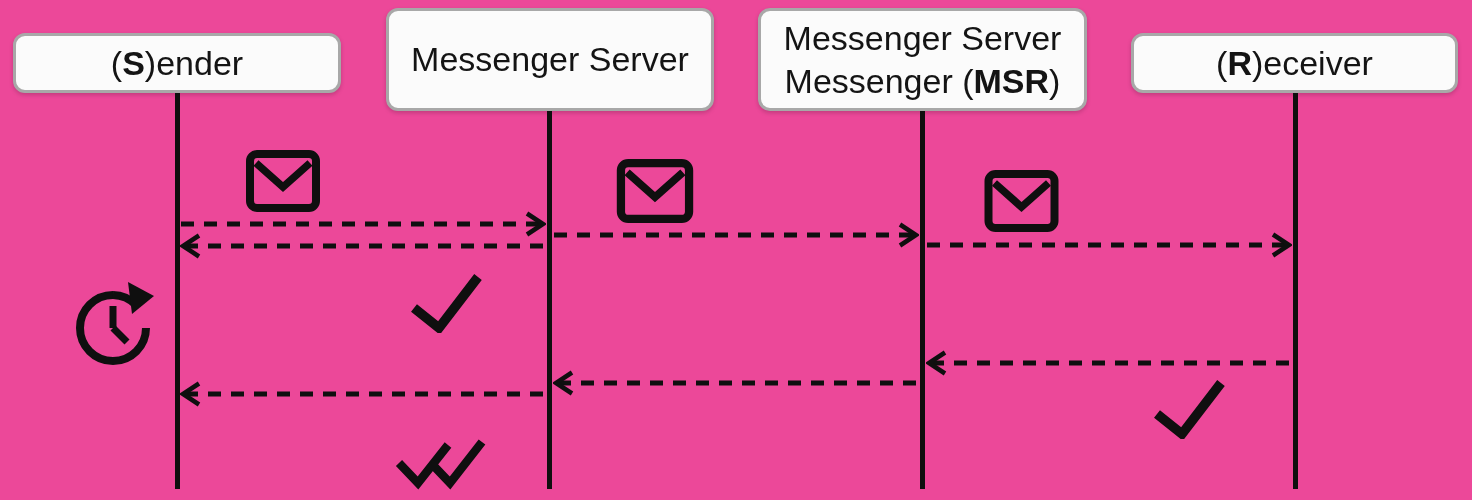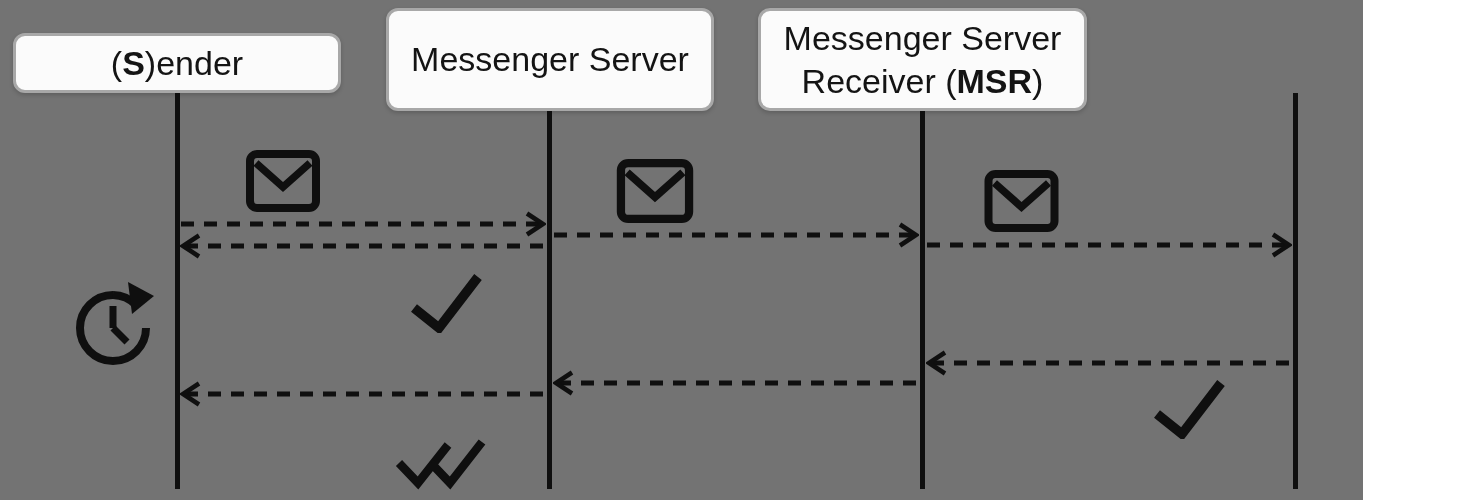--- a/index.html
+++ b/index.html
@@ -1,19 +1,19 @@
 <!DOCTYPE html>
 <html><head>
 <meta charset="utf-8">
 <style>
   html,body { margin:0; padding:0; background:#ffffff; }
   #stage {
     position:relative;
-    width:1363px; height:500px;
-    background:#737373;
+    width:1472px; height:500px;
+    background:#ec4899;
     font-family:"Liberation Sans", sans-serif;
     color:#141414;
     overflow:hidden;
   }
   .actor-box {
     position:absolute;
     box-sizing:border-box;
     border:3px solid #a8a8a8;
     border-radius:12px;
     background:#fbfbfb;
@@ -43,23 +43,26 @@
   <div class="actor-box" style="left:13px; top:33px; width:328px; height:60px;">
     <div><span>(</span><b>S</b><span>)ender</span></div>
   </div>
 
   <div class="actor-box" style="left:386px; top:8px; width:328px; height:103px;">
     <div>Messenger Server</div>
   </div>
 
   <div class="actor-box" style="left:758px; top:8px; width:329px; height:103px;">
     <div>Messenger Server</div>
-    <div><span>Receiver (</span><b>MSR</b><span>)</span></div>
+    <div><span>Messenger (</span><b>MSR</b><span>)</span></div>
   </div>
 
+  <div class="actor-box" style="left:1131px; top:33px; width:327px; height:60px;">
+    <div><span>(</span><b>R</b><span>)eceiver</span></div>
+  </div>
 
   <div class="lifeline" style="left:175px; top:93px;  height:396px;"></div>
   <div class="lifeline" style="left:547px; top:111px; height:378px;"></div>
   <div class="lifeline" style="left:920px; top:111px; height:378px;"></div>
   <div class="lifeline" style="left:1293px; top:93px; height:396px;"></div>
 
   <div class="msg" style="left:180px; top:210px;">
     <svg width="366" height="28" viewBox="0 0 366 28">
       <line class="dash" x1="1" y1="14" x2="361" y2="14"></line>
       <polyline class="head" points="347,3.5 363,14 347,24.5"></polyline>

